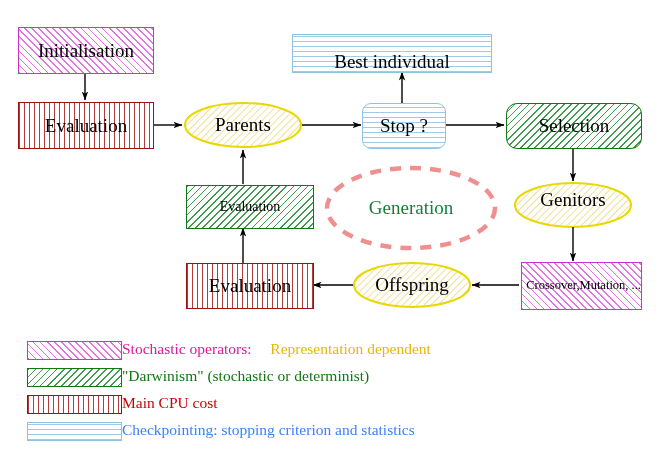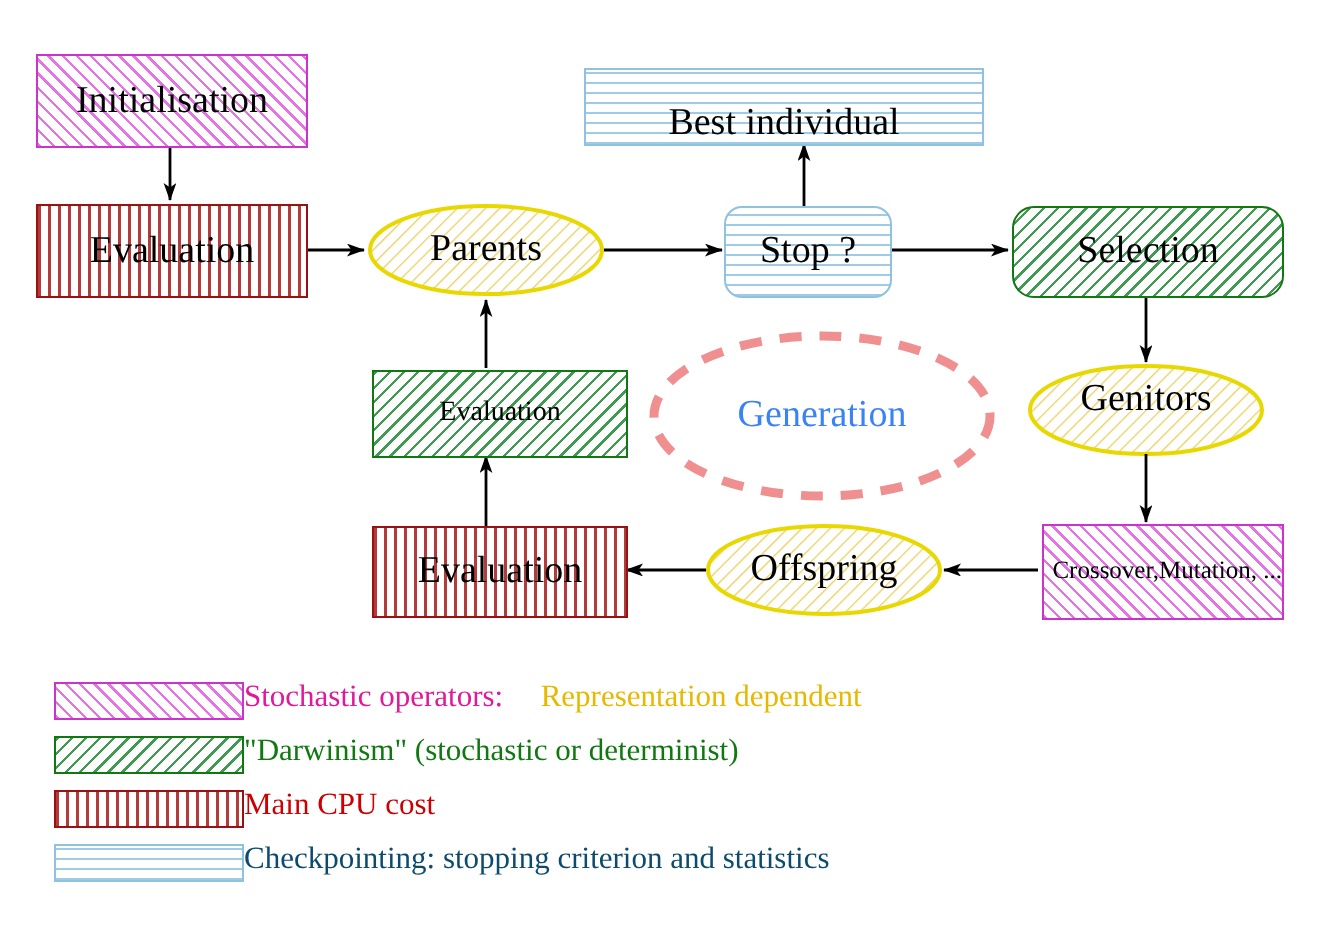--- a/index.html
+++ b/index.html
@@ -41,33 +41,33 @@
       #9ecbe6 0px,#9ecbe6 1.1px,rgba(255,255,255,0) 1.1px,rgba(255,255,255,0) 5px);
   }
   .rounded{border-radius:9px;}
 
   
   .ell-label{position:absolute;display:flex;align-items:center;justify-content:center;
              z-index:5;text-align:center;}
 
   .t-node{font-size:19px;}
   .t-small{font-size:12.5px;}
-  .t-gen{font-size:19px;color:#3b82f6;font-style:normal;}
+  .t-gen{font-size:19px;color:#15803d;font-style:normal;}
 
   
   #legend{position:absolute;left:0;top:336px;width:662px;height:120px;z-index:6;}
   .leg-row{position:absolute;left:0;width:662px;height:24px;display:flex;align-items:center;}
   .leg-sw{position:absolute;left:27px;width:93px;height:17px;}
   .leg-txt{position:absolute;left:122px;font-size:15.5px;white-space:nowrap;
            font-family:"Liberation Serif", serif;font-weight:normal;}
   .c-magenta{color:#e0189a;}
   .c-gold{color:#e8b800;}
   .c-green{color:#117711;}
   .c-red{color:#cc0000;}
-  .c-blue{color:#0c4a6e;text-align:right;}
+  .c-blue{color:#3b82f6;text-align:right;}
 </style>
 </head>
 <body>
 
 <div id="stage">
 
   <svg id="svglayer" viewBox="0 0 662 471">
     <defs>
       <pattern id="hatchYellow" width="5" height="5" patternUnits="userSpaceOnUse" patternTransform="rotate(45)">
         <rect width="5" height="5" fill="#ffffff"></rect>

